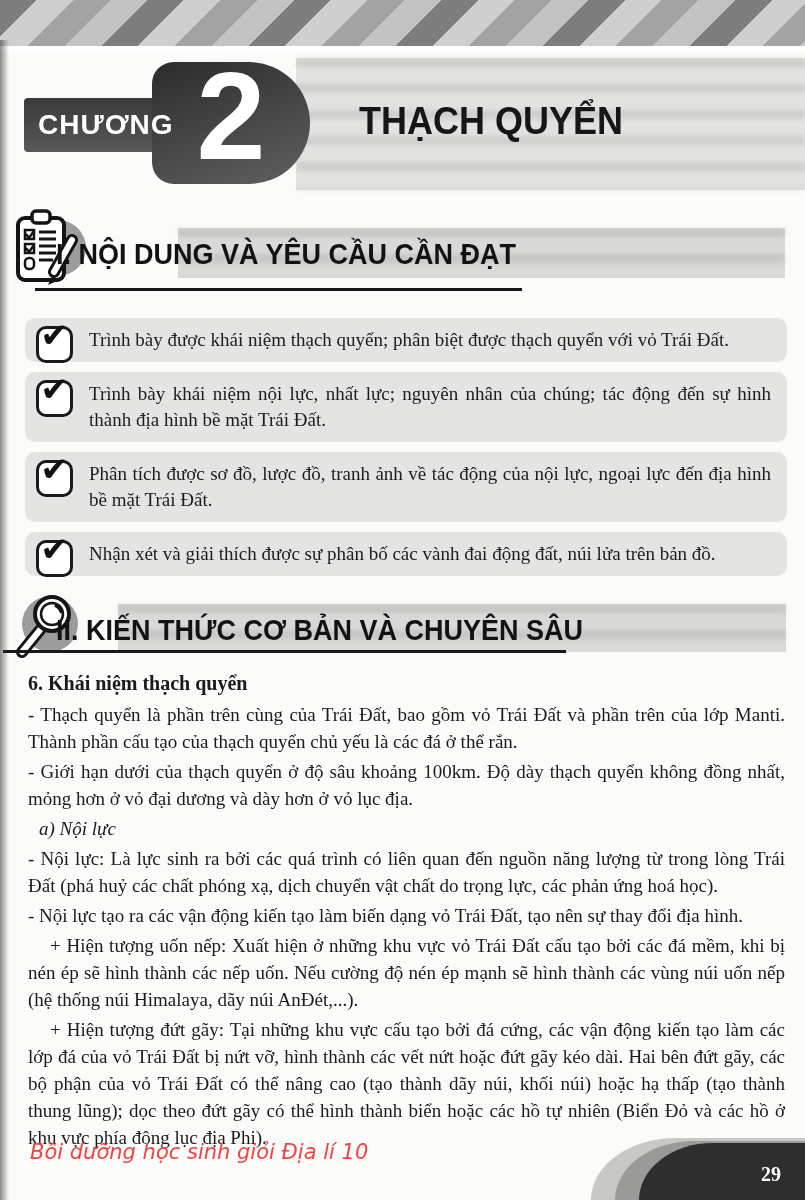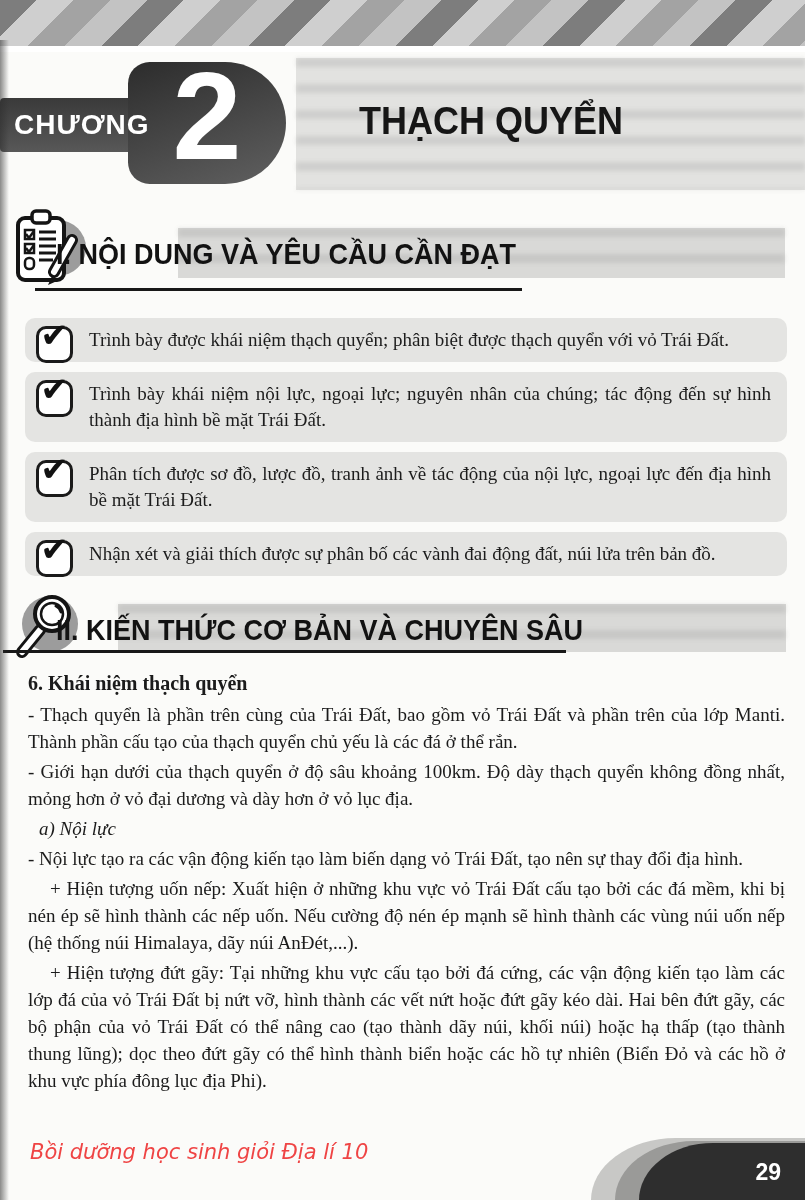--- a/index.html
+++ b/index.html
@@ -13,21 +13,21 @@
     border-bottom:6px solid #ffffff;}
 
   
   .bleed{position:absolute;background:#e2e2e0;}
   .bleed-top{left:296px;top:58px;width:509px;height:132px;}
   .smudge{position:absolute;inset:0;
     background:repeating-linear-gradient(180deg, rgba(105,105,105,.28) 0 9px, transparent 9px 26px);
     filter:blur(2px);opacity:.55;}
 
   
-  .chapter-block{position:absolute;left:0;top:62px;width:286px;height:122px;}
+  .chapter-block{position:absolute;left:24px;top:62px;width:286px;height:122px;}
   .chapter-band{position:absolute;left:0;top:36px;width:225px;height:54px;
     background:linear-gradient(180deg,#3a3a3a,#585858);border-radius:4px 0 0 4px;}
   .chapter-numbox{position:absolute;left:128px;top:0;width:158px;height:122px;
     background:linear-gradient(160deg,#2c2c2c,#606060);
     border-radius:22px 62px 62px 22px;}
   .chapter-label{position:absolute;left:14px;top:36px;height:54px;line-height:54px;
     color:#ffffff;font-family:"Liberation Sans",sans-serif;font-weight:bold;
     font-size:28px;letter-spacing:1px;}
   .chapter-number{position:absolute;left:128px;top:-16px;width:158px;height:140px;
     text-align:center;color:#ffffff;font-family:"Liberation Sans",sans-serif;
@@ -76,21 +76,21 @@
   
   .spine-shadow{position:absolute;left:0;top:40px;width:9px;height:1160px;
     background:linear-gradient(90deg,rgba(45,45,45,.55),rgba(45,45,45,0));}
   .book-title{position:absolute;left:30px;top:1140px;font-family:"DejaVu Sans",sans-serif;
     font-style:italic;color:#ef4444;font-size:21px;}
   .curve{position:absolute;right:0;bottom:0;}
   .curve.outer{width:214px;height:62px;background:#c8c8c6;border-top-left-radius:150px 110px;}
   .curve.mid{width:190px;height:59px;background:#9a9a98;border-top-left-radius:140px 105px;}
   .curve.inner{width:166px;height:57px;background:#2e2e2e;border-top-left-radius:130px 100px;}
   .page-number{position:absolute;right:24px;bottom:14px;color:#ffffff;
-    font-family:Liberation Sans, sans-serif;font-weight:bold;font-size:23px;}
+    font-family:Liberation Serif, serif;font-weight:bold;font-size:20px;}
 </style>
 </head>
 <body>
 
 <div class="page">
 
   <div class="stripes"></div>
 
   <div class="bleed bleed-top">
     <div class="smudge"></div>
@@ -130,21 +130,21 @@
   <div class="sec-heading h1">I. NỘI DUNG VÀ YÊU CẦU CẦN ĐẠT</div>
   <div class="rule rule1"></div>
 
   <div class="checklist">
     <div class="check-row">
       <div class="checkbox"><span>✔</span></div>
       <span>Trình bày được khái niệm thạch quyển; phân biệt được thạch quyển với vỏ Trái Đất.</span>
     </div>
     <div class="check-row">
       <div class="checkbox"><span>✔</span></div>
-      <span>Trình bày khái niệm nội lực, ngoại lực; nguyên nhân của chúng; tác động đến sự hình thành địa hình bề mặt Trái Đất.</span>
+      <span>Trình bày khái niệm nội lực, nhất lực; nguyên nhân của chúng; tác động đến sự hình thành địa hình bề mặt Trái Đất.</span>
     </div>
     <div class="check-row">
       <div class="checkbox"><span>✔</span></div>
       <span>Phân tích được sơ đồ, lược đồ, tranh ảnh về tác động của nội lực, ngoại lực đến địa hình bề mặt Trái Đất.</span>
     </div>
     <div class="check-row">
       <div class="checkbox"><span>✔</span></div>
       <span>Nhận xét và giải thích được sự phân bố các vành đai động đất, núi lửa trên bản đồ.</span>
     </div>
   </div>
@@ -163,20 +163,21 @@
     </g>
   </svg>
   <div class="sec-heading h2">II. KIẾN THỨC CƠ BẢN VÀ CHUYÊN SÂU</div>
   <div class="rule rule2"></div>
 
   <div class="article">
     <h3>6. Khái niệm thạch quyển</h3>
     <p>- Thạch quyển là phần trên cùng của Trái Đất, bao gồm vỏ Trái Đất và phần trên của lớp Manti. Thành phần cấu tạo của thạch quyển chủ yếu là các đá ở thể rắn.</p>
     <p>- Giới hạn dưới của thạch quyển ở độ sâu khoảng 100km. Độ dày thạch quyển không đồng nhất, mỏng hơn ở vỏ đại dương và dày hơn ở vỏ lục địa.</p>
     <div class="subhead">a) Nội lực</div>
+    <p>- Nội lực: Là lực sinh ra bởi các quá trình có liên quan đến nguồn năng lượng từ trong lòng Trái Đất (phá huỷ các chất phóng xạ, dịch chuyển vật chất do trọng lực, các phản ứng hoá học).</p>
     <p>- Nội lực tạo ra các vận động kiến tạo làm biến dạng vỏ Trái Đất, tạo nên sự thay đổi địa hình.</p>
     <p class="plus">+ Hiện tượng uốn nếp: Xuất hiện ở những khu vực vỏ Trái Đất cấu tạo bởi các đá mềm, khi bị nén ép sẽ hình thành các nếp uốn. Nếu cường độ nén ép mạnh sẽ hình thành các vùng núi uốn nếp (hệ thống núi Himalaya, dãy núi AnĐét,...).</p>
     <p class="plus">+ Hiện tượng đứt gãy: Tại những khu vực cấu tạo bởi đá cứng, các vận động kiến tạo làm các lớp đá của vỏ Trái Đất bị nứt vỡ, hình thành các vết nứt hoặc đứt gãy kéo dài. Hai bên đứt gãy, các bộ phận của vỏ Trái Đất có thể nâng cao (tạo thành dãy núi, khối núi) hoặc hạ thấp (tạo thành thung lũng); dọc theo đứt gãy có thể hình thành biển hoặc các hồ tự nhiên (Biển Đỏ và các hồ ở khu vực phía đông lục địa Phi).</p>
   </div>
 
   <div class="spine-shadow"></div>
   <div class="book-title">Bồi dưỡng học sinh giỏi Địa lí 10</div>
   <div class="curve outer"></div>
   <div class="curve mid"></div>
   <div class="curve inner"></div>

